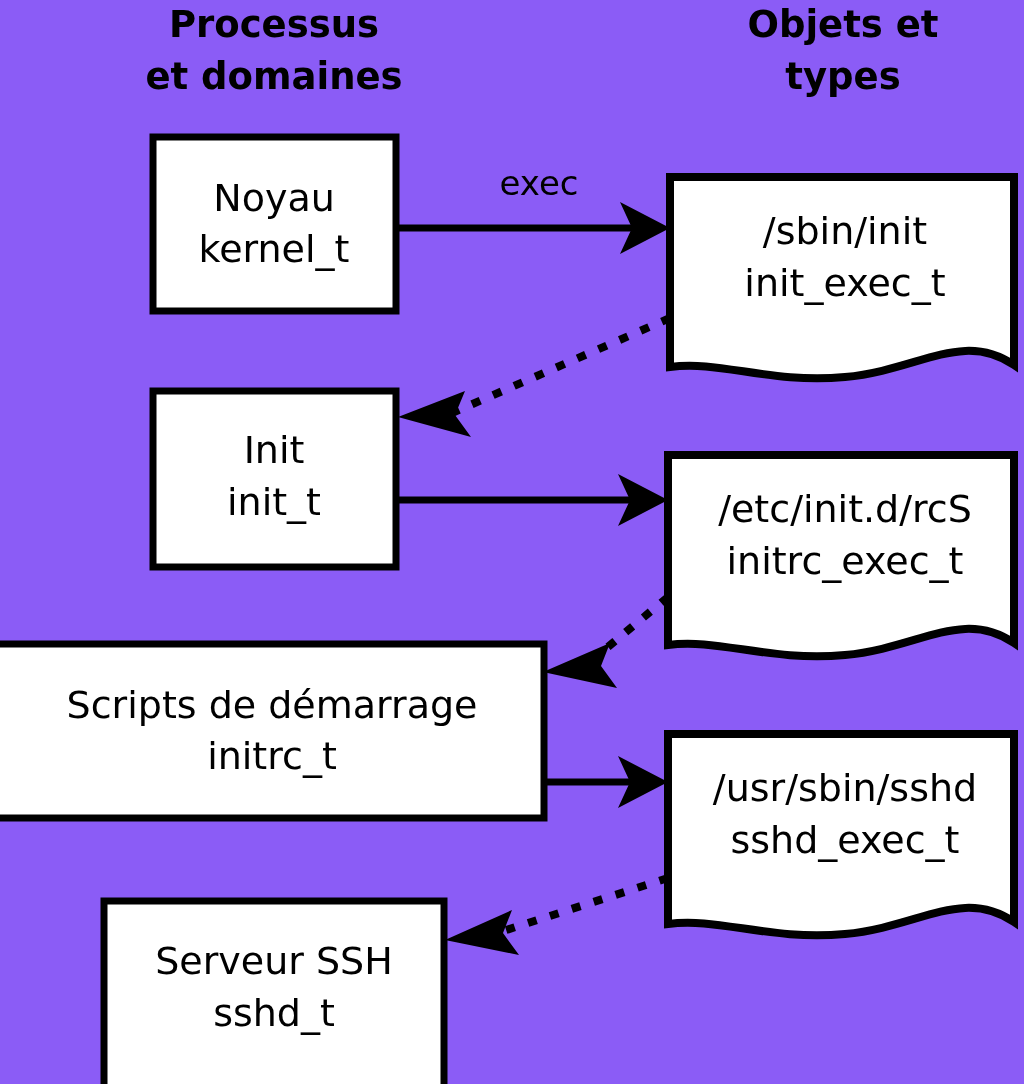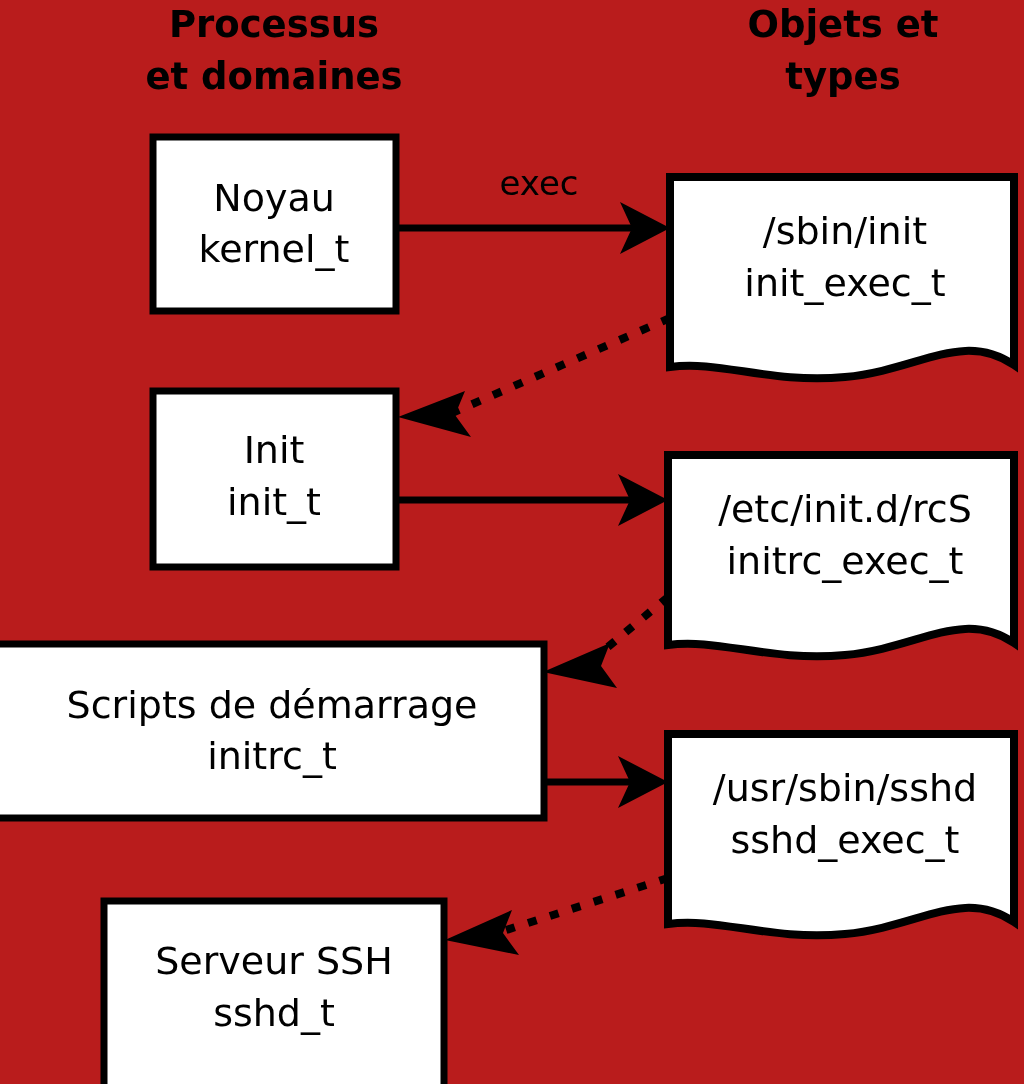--- a/index.html
+++ b/index.html
@@ -10,21 +10,21 @@
   body {
     width: 1024px;
     height: 1084px;
     font-family: "DejaVu Sans", sans-serif;
     overflow: hidden;
   }
   #diagram-root {
     position: relative;
     width: 1024px;
     height: 1084px;
-    background: #b91c1c;
+    background: #8b5cf6;
   }
   svg#diagram-svg {
     position: absolute;
     top: 0;
     left: 0;
     width: 1024px;
     height: 1084px;
     display: block;
   }
   .col-header {

